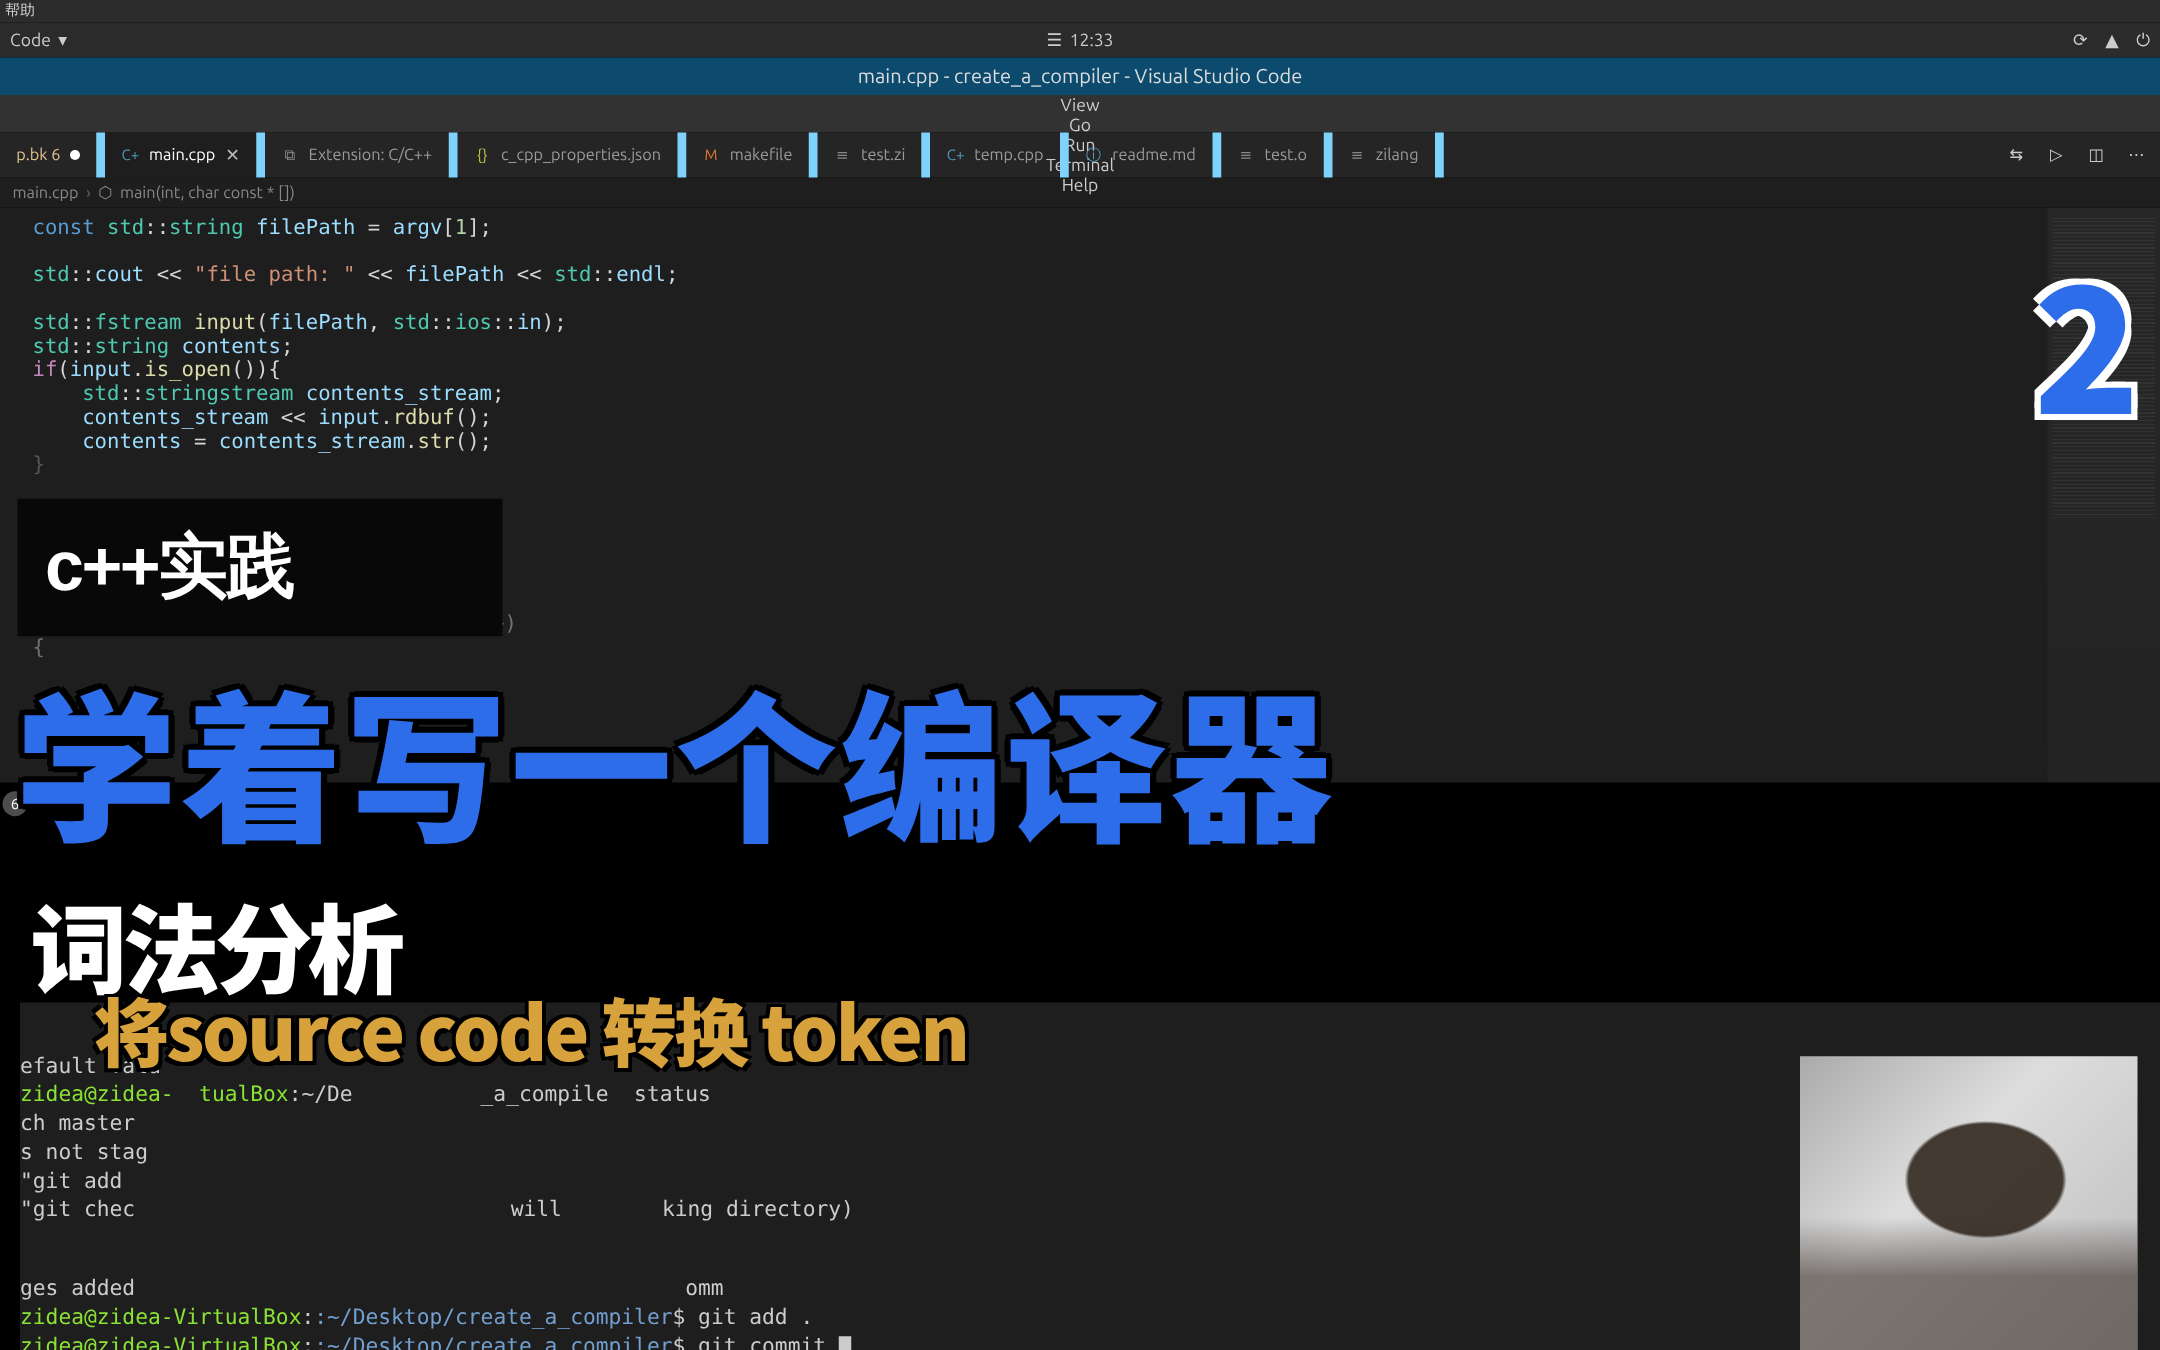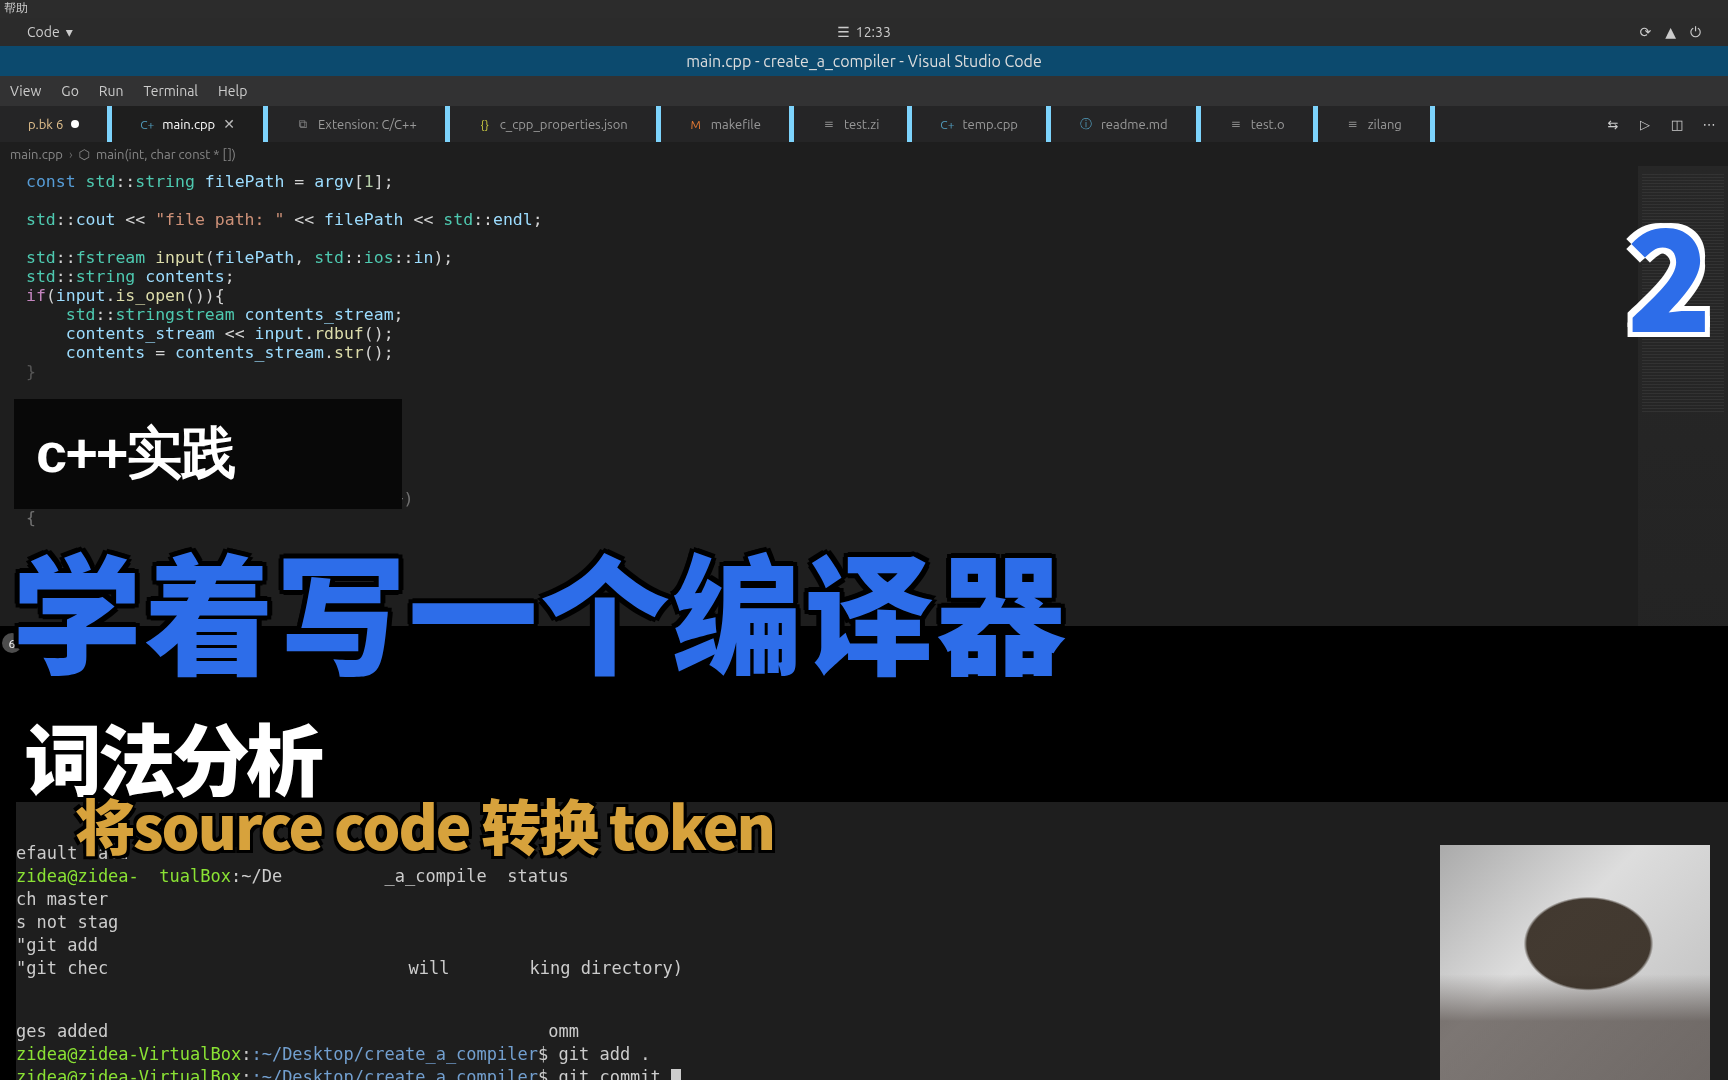--- a/index.html
+++ b/index.html
@@ -10,44 +10,44 @@
   overflow: hidden;
   position: relative;
 }
 .window-title-strip {
   background: #2c2c2c; color: #ccc;
   height: 18px; font-size: 12px; padding-left: 4px;
 }
 .app-bar {
   height: 28px; background: #2b2b2b;
   display: flex; align-items: center; justify-content: space-between;
-  color: #ccc; font-size: 14px; padding: 0 27px;
+  color: #ccc; font-size: 14px; padding: 0 8px;
 }
 .app-bar-left { display: flex; align-items: center; gap: 6px; }
 .app-bar-center { position: absolute; left: 50%; transform: translateX(-50%); display: flex; align-items: center; gap: 6px; }
 .app-bar-right { display: flex; align-items: center; gap: 14px; }
 .icon { display:inline-block; }
 
 .title-bar {
   height: 30px; background: #0c4a6e; color: #ddd;
   display: flex; align-items: center; justify-content: center; font-size: 16px;
 }
 .menu-bar {
   height: 30px; background: #323233; color: #ccc;
-  display: flex; align-items: center; font-size: 14px;
+  display: flex; align-items: center; font-size: 14px; flex-direction: column;
 }
 .menu-item { padding: 0 10px; cursor: pointer; }
 
 .tab-bar {
   height: 36px; background: #252526; display: flex; align-items: stretch;
   font-size: 13px; color: #999;
 }
 .tab {
-  display: flex; align-items: center; gap: 8px; padding: 0 28px;
-  border-right: 5px solid #7dd3fc; cursor: pointer; white-space: nowrap;
+  display: flex; align-items: center; gap: 8px; padding: 0 13px;
+  border-right: 7px solid #7dd3fc; cursor: pointer; white-space: nowrap;
 }
 .tab.active { background: #1e1e1e; color: #fff; }
 .tab.modified { color: #e2c08d; }
 .tab-icon { width: 14px; height: 14px; display: flex; align-items: center; justify-content: center; font-size: 12px; }
 .tab-bar-right { margin-left: auto; display: flex; align-items: center; gap: 10px; padding-right: 8px; }
 .action-icon { width: 22px; height: 22px; display: flex; align-items: center; justify-content: center; color: #ccc; cursor: pointer; }
 
 .breadcrumbs {
   height: 24px; background: #1e1e1e; color: #888;
   display: flex; align-items: center; font-size: 13px; padding-left: 10px;

